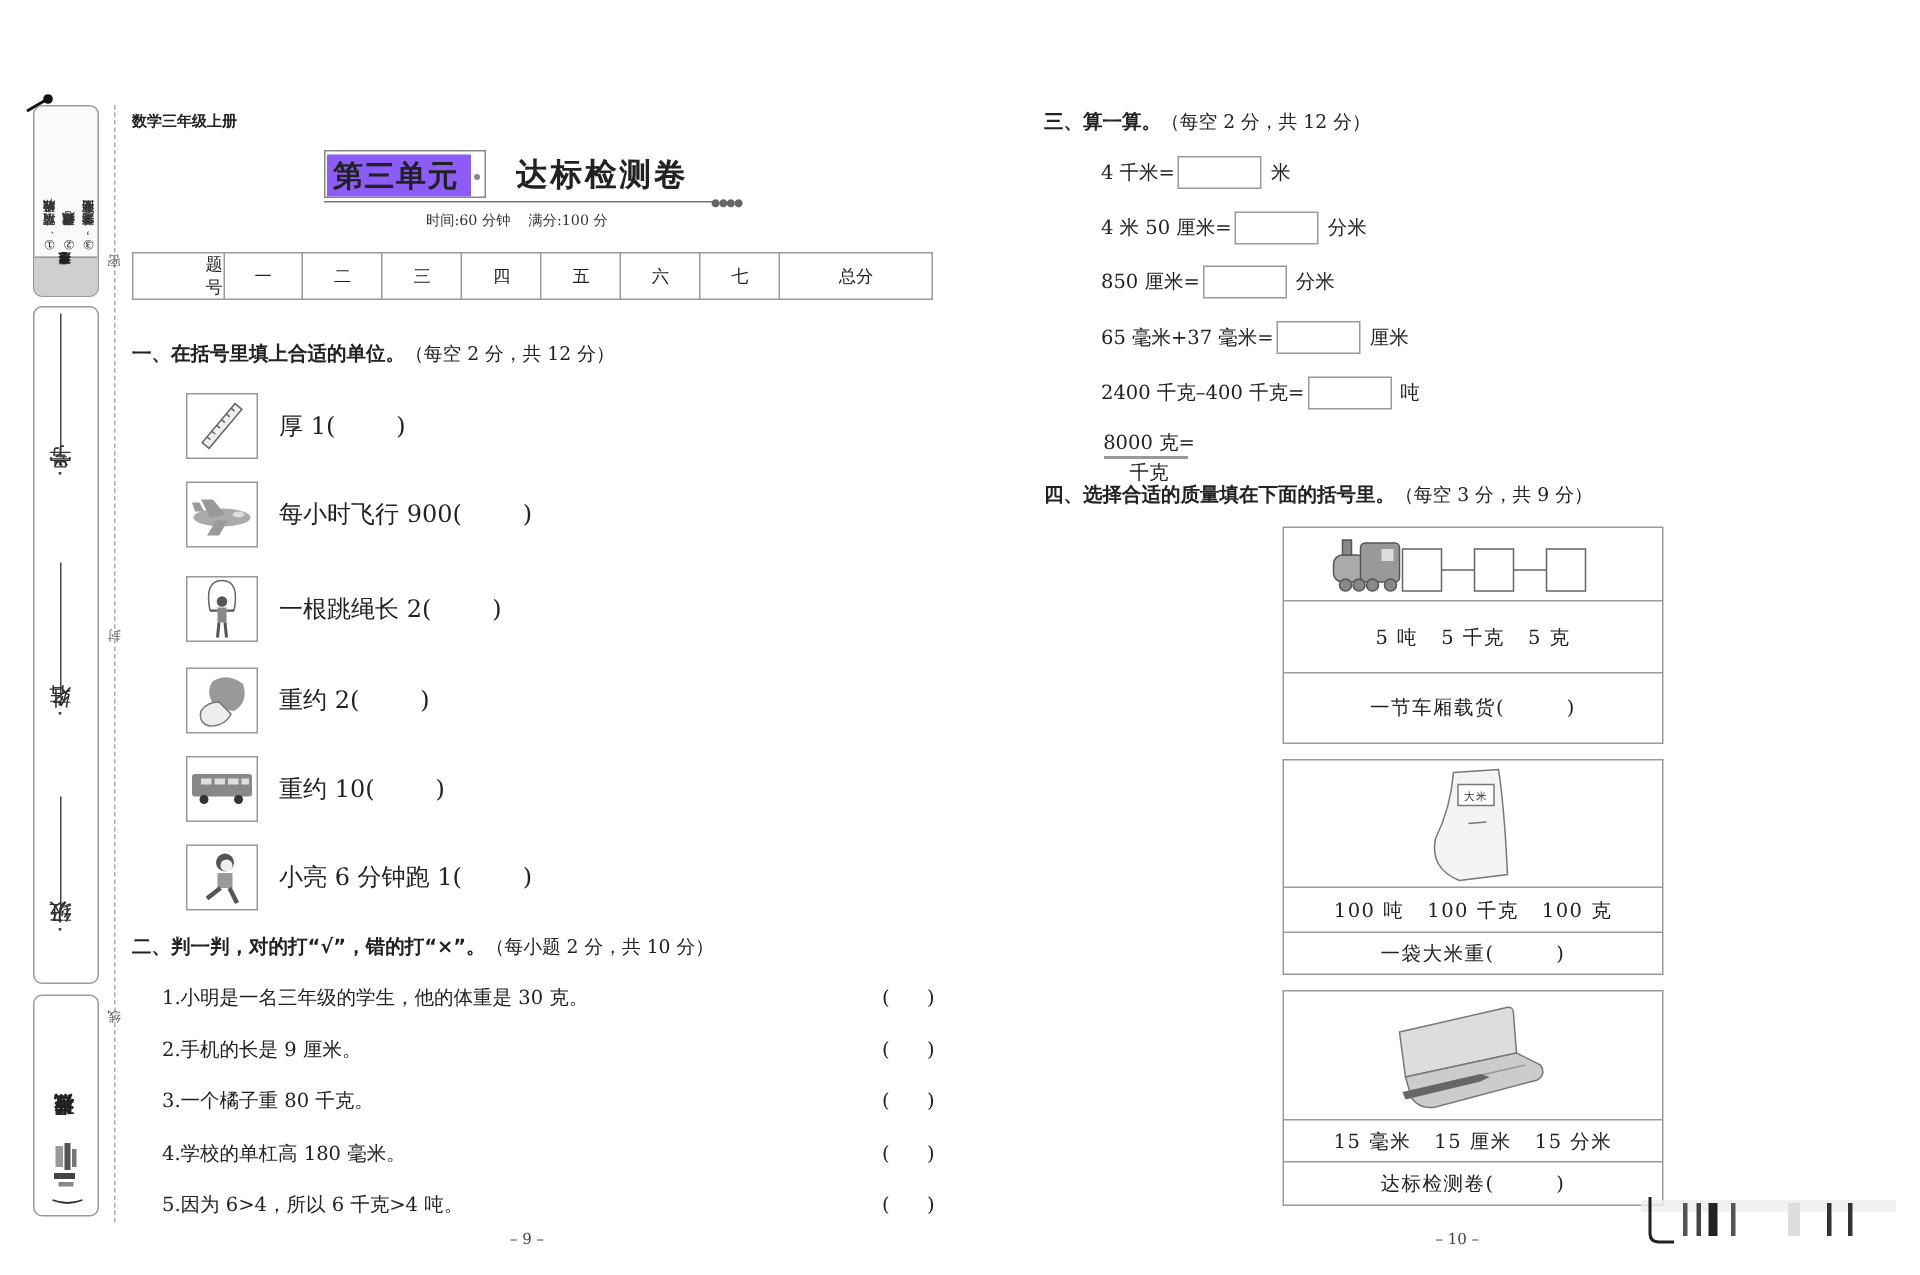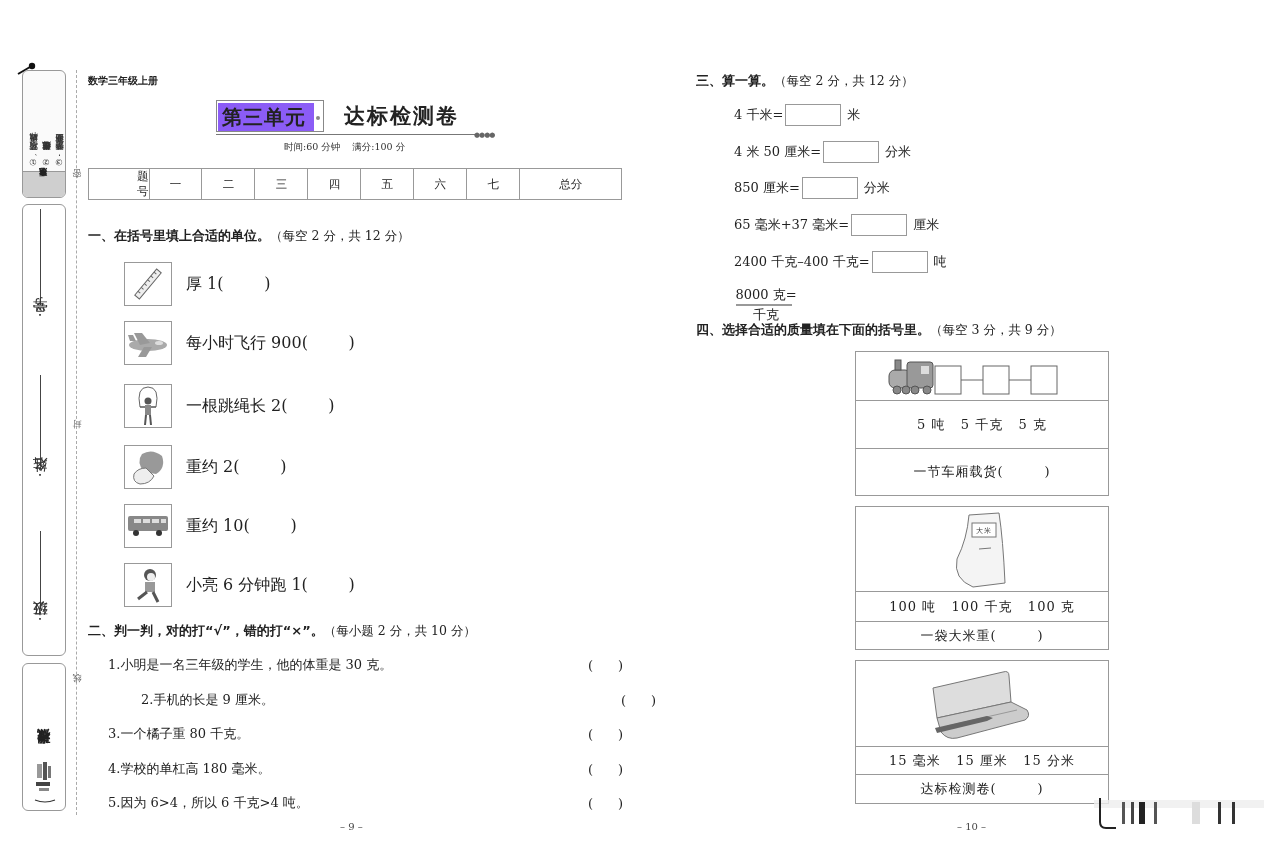--- a/index.html
+++ b/index.html
@@ -244,21 +244,21 @@
     <span class="item-text">小亮 6 分钟跑 1(        )</span>
   </div>
 
   <div class="sec-head" style="left:0;top:622px;">
     <span>二、判一判，对的打“√”，错的打“×”。</span><span class="note">（每小题 2 分，共 10 分）</span>
   </div>
   <div class="judge" style="top:653px;">
     <span>1.小明是一名三年级的学生，他的体重是 30 克。</span>
     <span class="paren">(      )</span>
   </div>
-  <div class="judge" style="top:688px;margin-left:33px;">
+  <div class="judge" style="top:688px;">
     <span>2.手机的长是 9 厘米。</span>
     <span class="paren">(      )</span>
   </div>
   <div class="judge" style="top:722px;">
     <span>3.一个橘子重 80 千克。</span>
     <span class="paren">(      )</span>
   </div>
   <div class="judge" style="top:757px;">
     <span>4.学校的单杠高 180 毫米。</span>
     <span class="paren">(      )</span>

